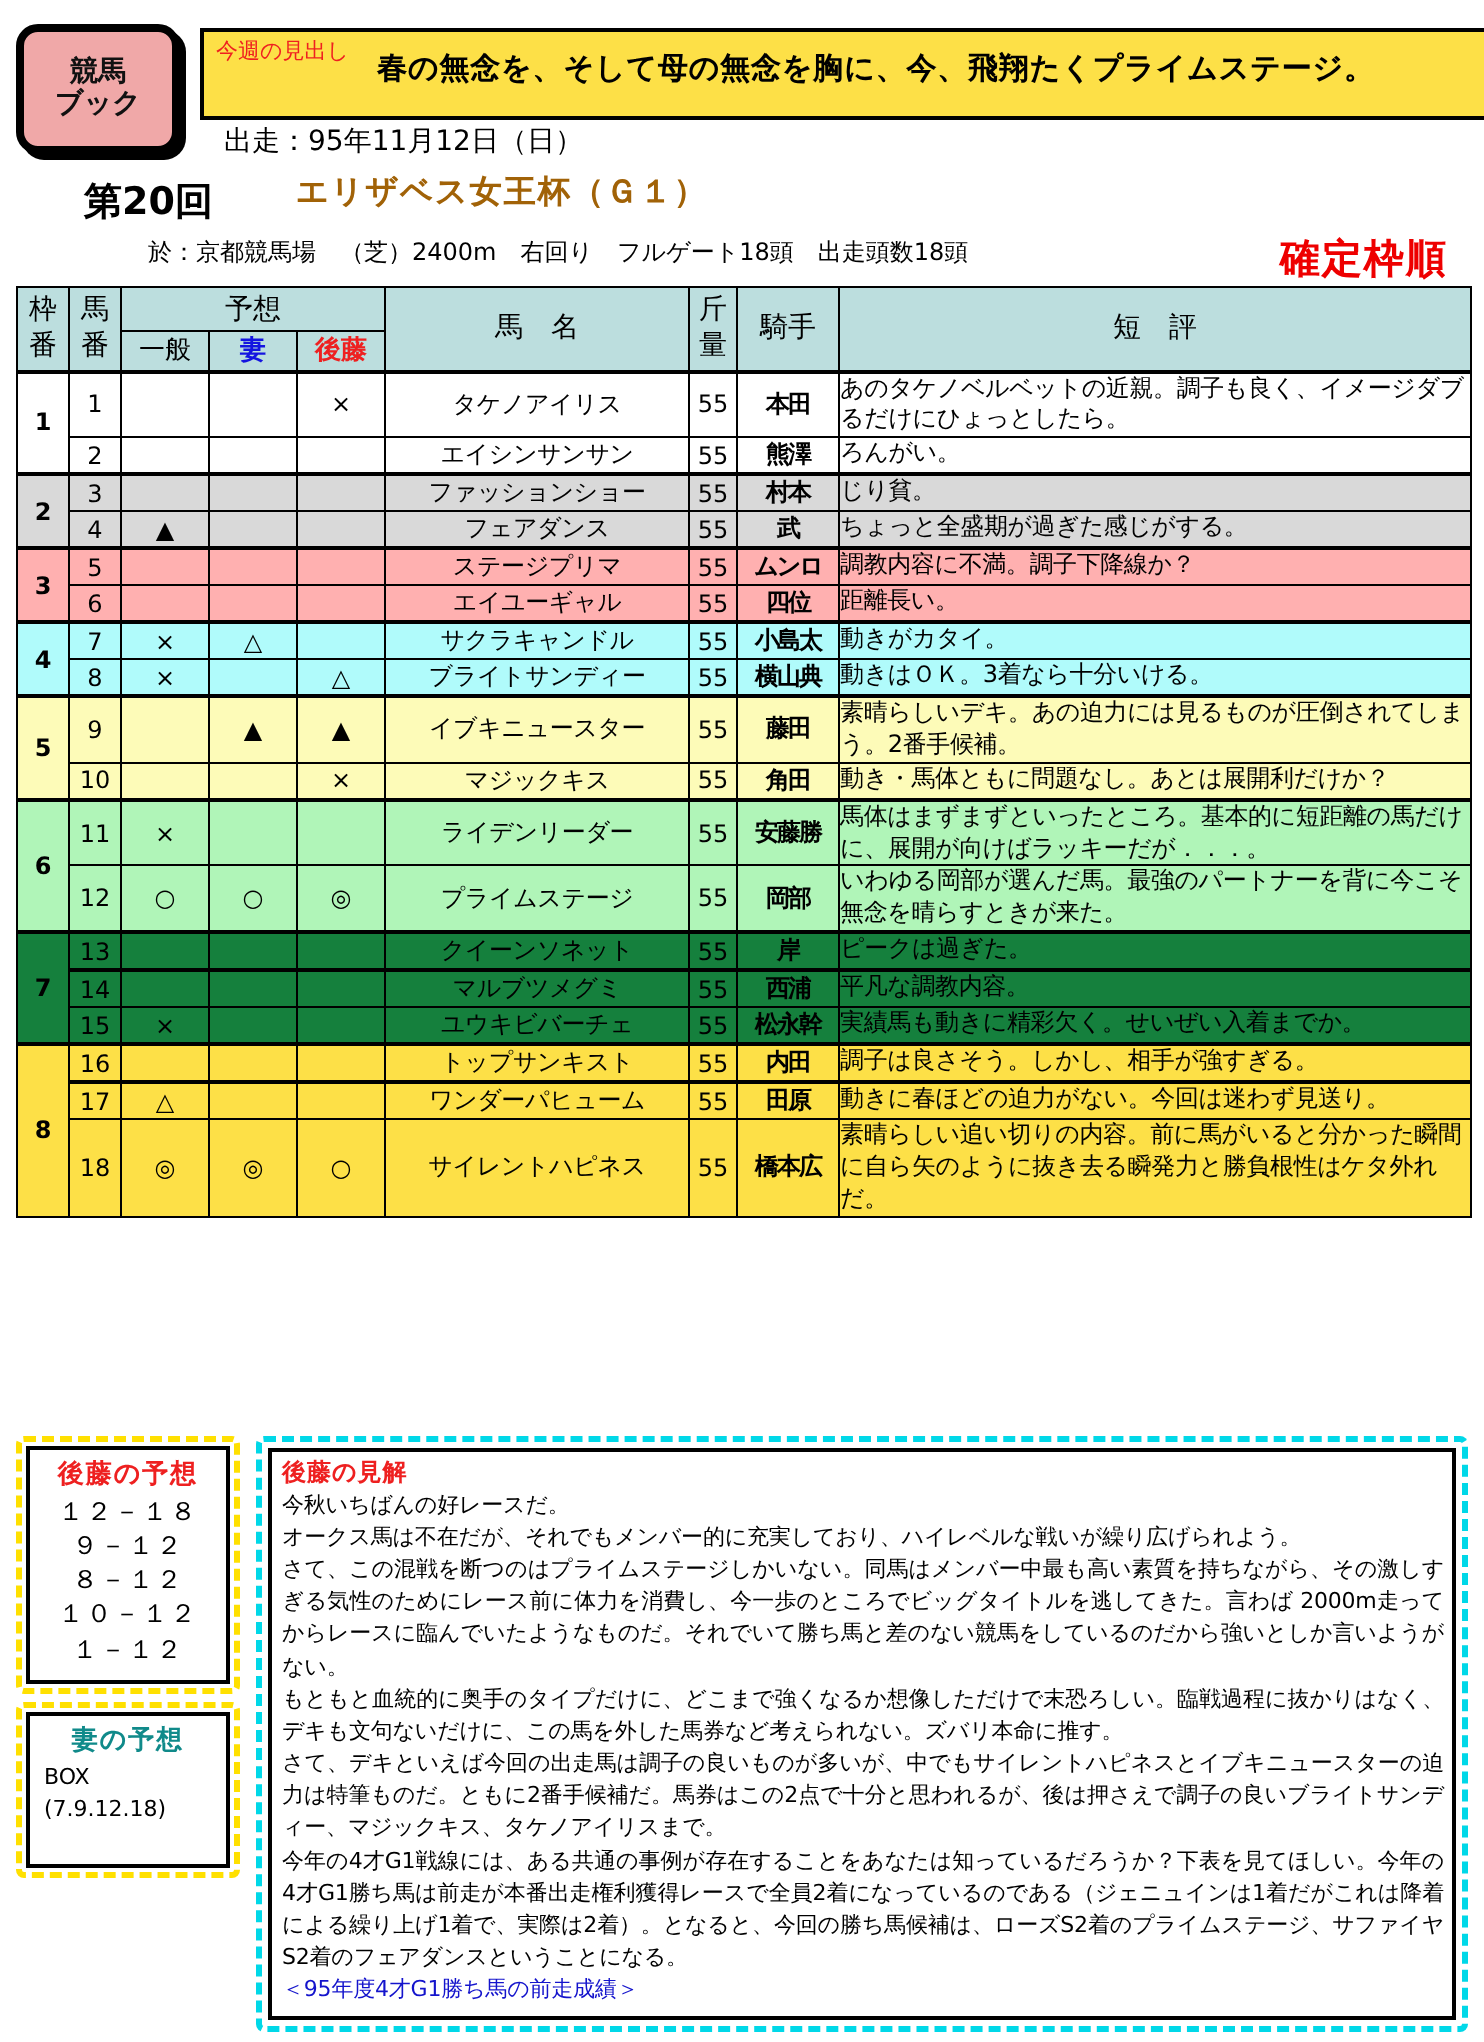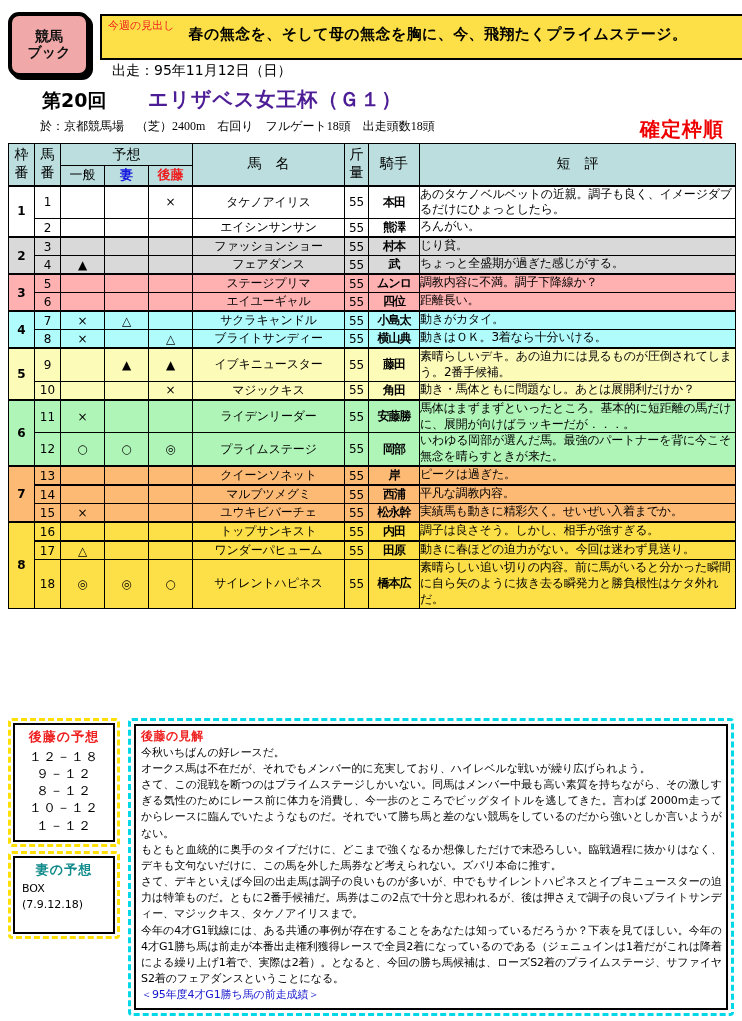--- a/index.html
+++ b/index.html
@@ -78,32 +78,32 @@
     left: 0; top: 86px;
     width: 742px;
     height: 30px;
   }
   .t-no {
     position: absolute; left: 42px; top: 2px;
     font-size: 19px; font-weight: bold; color: #000;
   }
   .t-name {
     position: absolute; left: 148px; top: 0px;
-    font-size: 20px; font-weight: bold; color: #4c1d95;
+    font-size: 16px; font-weight: bold; color: #a16207;
     letter-spacing: 1px;
   }
   .t-status {
     position: absolute; right: 18px; top: 1px;
     font-size: 20px; font-weight: bold; color: #ee0000;
     letter-spacing: 1px;
     margin-top: 29px;
   }
   .venue {
-    position: absolute; left: 40px; top: 118px;
-    font-size: 12px; color: #000; font-family: Liberation Serif, serif;
+    position: absolute; left: 74px; top: 118px;
+    font-size: 12px; color: #000;
   }
 
   
   table.race {
     position: absolute;
     top: 143px; left: 8px;
     width: 727px;
     border-collapse: collapse;
     table-layout: fixed;
   }
@@ -179,21 +179,21 @@
     line-height: 1.32;
     letter-spacing: -0.2px;
   }
   
   .g1 { background: #ffffff; }
   .g2 { background: #d9d9d9; }
   .g3 { background: #ffb0b0; }
   .g4 { background: #b0fbfb; }
   .g5 { background: #fdfbb8; }
   .g6 { background: #b0f5b8; }
-  .g7 { background: #fdba74; }
+  .g7 { background: #15803d; }
   .g8 { background: #fde047; }
   .grp-top > td { border-top: 2px solid #000 !important; }
 
   
   .bottom {
     position: absolute;
     left: 0; top: 718px;
     width: 742px;
     height: 303px;
   }

